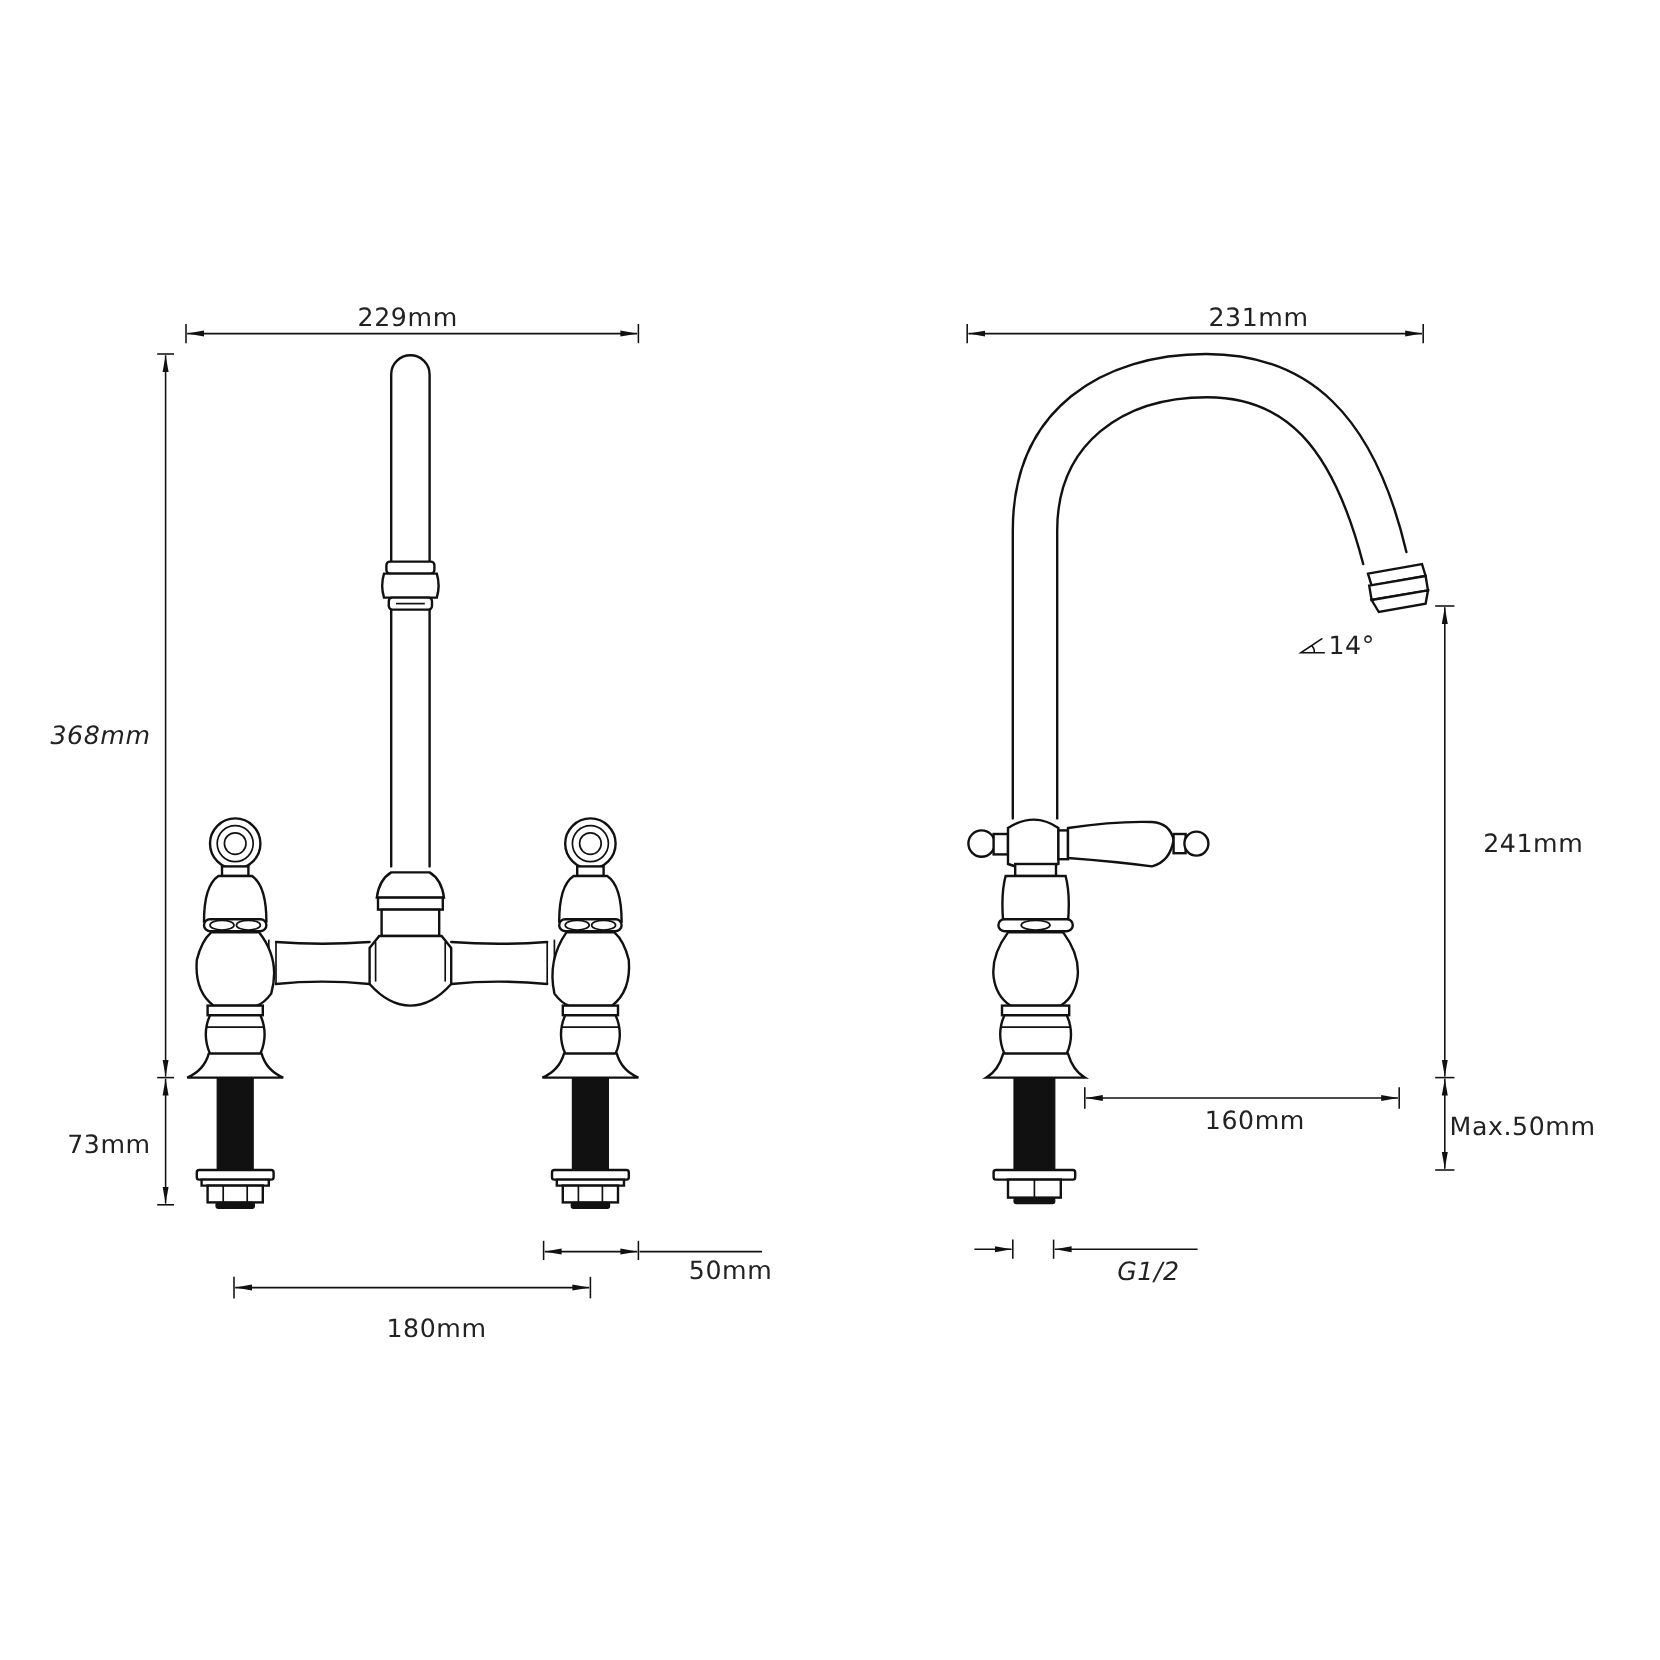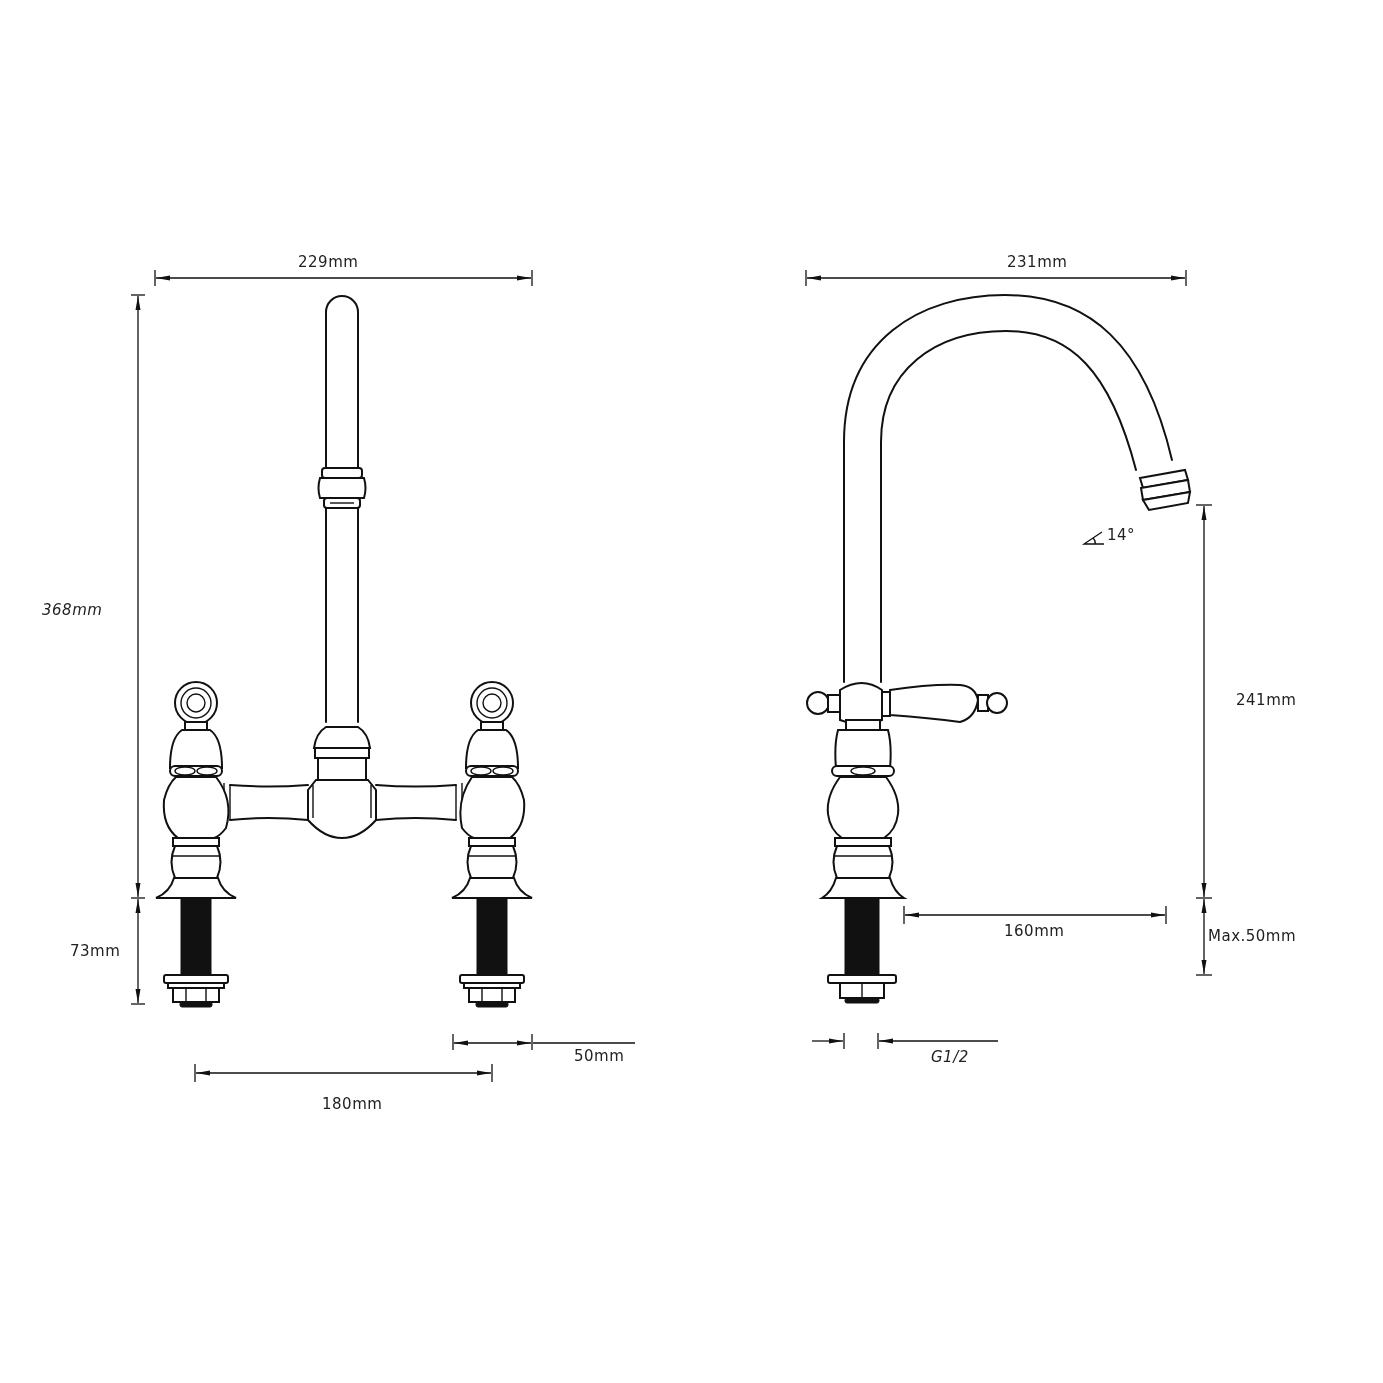--- a/index.html
+++ b/index.html
@@ -4,21 +4,21 @@
 <style>
   html, body { margin: 0; padding: 0; background: #ffffff; }
   body { width: 1383px; height: 1383px; position: relative; overflow: hidden; font-family: "DejaVu Sans", sans-serif; }
   #drawing { position: absolute; left: 0; top: 0; width: 1383px; height: 1383px; }
   .ln { stroke: #111; stroke-width: 2; fill: none; stroke-linecap: round; stroke-linejoin: round; }
   .thin { stroke: #111; stroke-width: 1.4; fill: none; }
   .fillw { fill: #fff; stroke: #111; stroke-width: 2; }
   .dark { fill: #111; stroke: #111; stroke-width: 1; }
   .dim { stroke: #111; stroke-width: 1.3; fill: none; }
   .arrow { fill: #111; stroke: none; }
-  .lbl { position: absolute; font-family: "DejaVu Sans", sans-serif; font-size: 15px; color: #222; letter-spacing: 0.5px; white-space: nowrap; line-height: 1; }
+  .lbl { position: absolute; font-family: "DejaVu Sans", sans-serif; font-size: 21px; color: #222; letter-spacing: 0.5px; white-space: nowrap; line-height: 1; }
 </style>
 </head>
 <body>
 
 <svg id="drawing" viewBox="0 0 1383 1383" xmlns="http://www.w3.org/2000/svg">
   <defs>
     <marker id="ah" viewBox="0 0 14 8" refX="14" refY="4" markerWidth="14" markerHeight="8" orient="auto-start-reverse" markerUnits="userSpaceOnUse">
       <path d="M0,1.5 L14,4 L0,6.5 Z" class="arrow"></path>
     </marker>
     <pattern id="thread" width="6" height="4" patternUnits="userSpaceOnUse">
@@ -202,21 +202,21 @@
 
     <g>
       <path class="dim" d="M1102,532 L1084,544 L1104,544"></path>
       <path class="dim" d="M1093,538 Q1096,541 1095,544"></path>
     </g>
   </g>
 </svg>
 
 <div class="lbl" style="left:298px; top:255px;">229mm</div>
 <div class="lbl" style="left:42px; top:603px;font-style:italic;">368mm</div>
-<div class="lbl" style="left:56px; top:944px;margin-left:14px;">73mm</div>
+<div class="lbl" style="left:56px; top:944px;">73mm</div>
 <div class="lbl" style="left:554px; top:1049px;margin-left:20px;">50mm</div>
 <div class="lbl" style="left:322px; top:1079px;margin-top:18px;">180mm</div>
 
 <div class="lbl" style="left:1007px; top:255px;">231mm</div>
 <div class="lbl" style="left:1107px; top:528px;text-align:center;">14°</div>
 <div class="lbl" style="left:1236px; top:693px;">241mm</div>
 <div class="lbl" style="left:1004px; top:924px;text-align:center;">160mm</div>
 <div class="lbl" style="left:1208px; top:929px;">Max.50mm</div>
 <div class="lbl" style="left:931px; top:1050px;font-style:italic;">G1/2</div>
 

